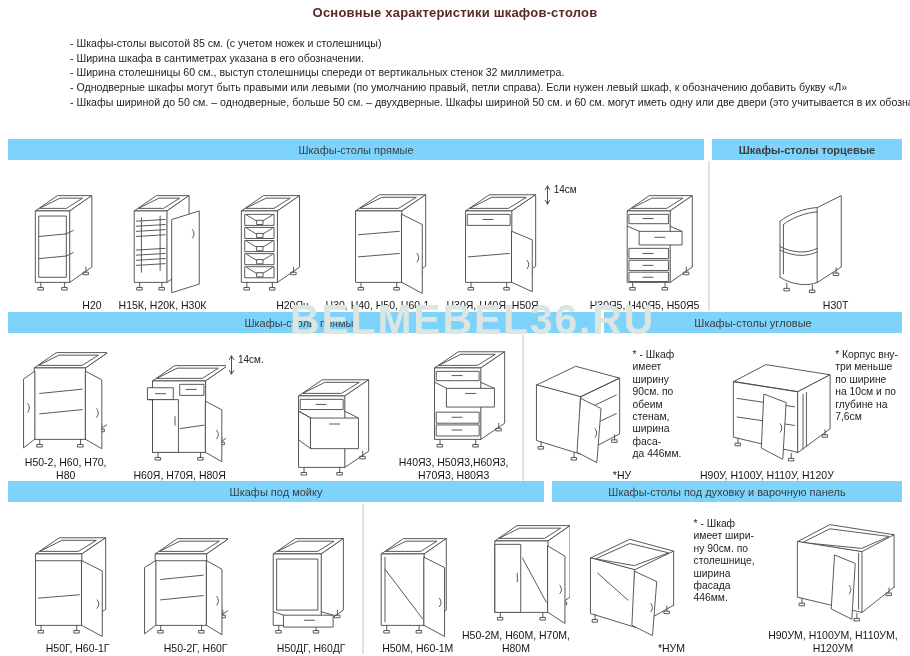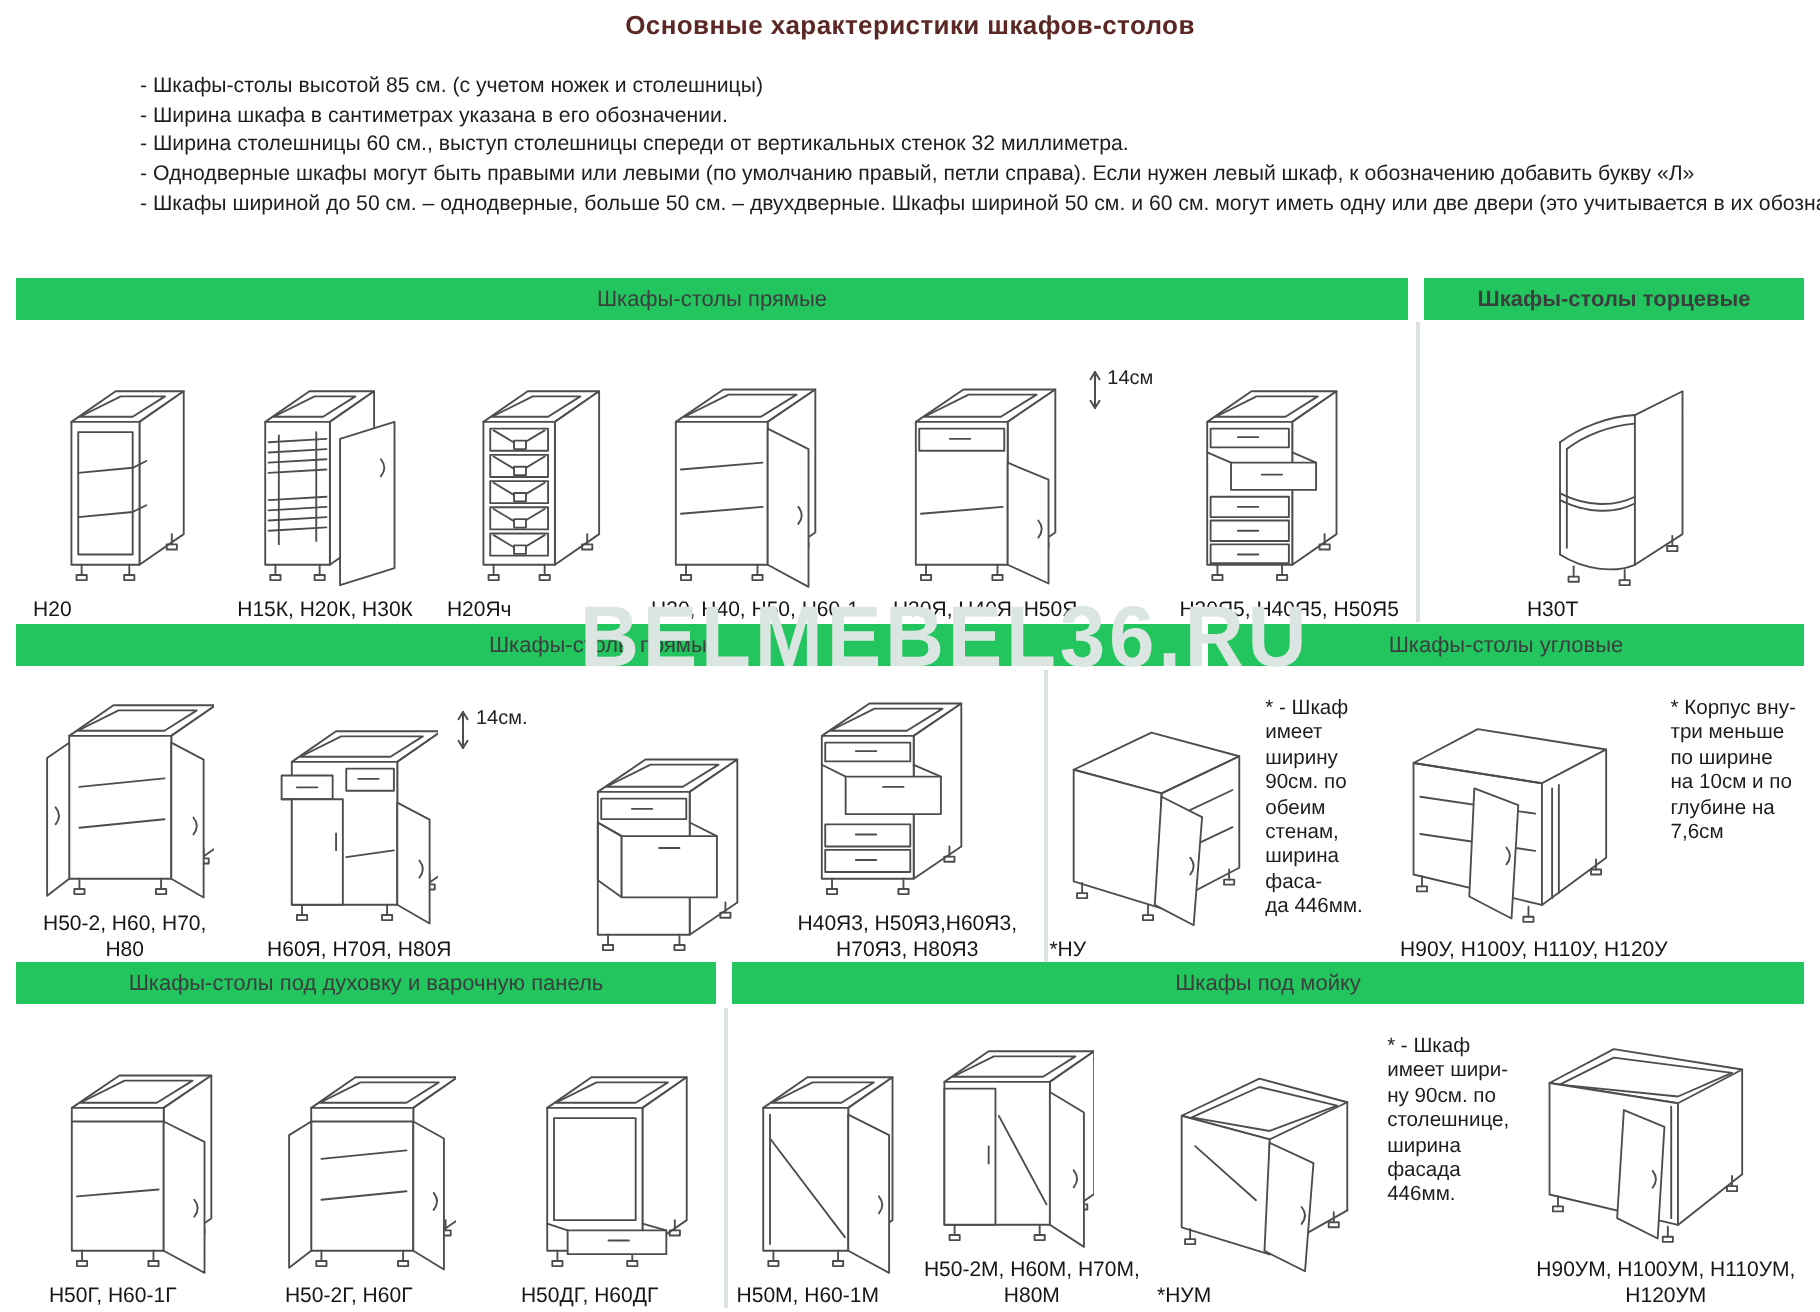--- a/index.html
+++ b/index.html
@@ -2,26 +2,26 @@
 <html><head>
 <meta charset="utf-8">
 <style>
   html,body{margin:0;padding:0;background:#fff;}
   .page{position:relative;width:910px;height:656px;background:#fff;overflow:hidden;
         font-family:"Liberation Sans",sans-serif;color:#1e1e1e;}
   .title{margin:0;padding-top:5px;text-align:center;font-size:13px;font-weight:bold;color:#5c2826;letter-spacing:.2px;}
   .bullets{position:absolute;top:36px;left:70px;right:20px;font-size:10.6px;line-height:14.7px;color:#1e1e1e;}
   .bullets div{white-space:nowrap;}
   .bars{position:absolute;left:8px;right:8px;display:flex;gap:8px;}
-  .bar{height:21px;background:#22c55e;display:flex;align-items:center;justify-content:center;
+  .bar{height:21px;background:#7dd3fc;display:flex;align-items:center;justify-content:center;
        font-size:11px;color:#3a3f3d;}
   .content{position:absolute;left:8px;right:8px;display:flex;}
   .col{display:flex;justify-content:space-around;align-items:flex-end;}
   .col.divline{border-left:2px solid #dce3e0;}
-  .item{display:flex;flex-direction:column;align-items:flex-start;justify-content:flex-end;position:relative;}
+  .item{display:flex;flex-direction:column;align-items:flex-end;justify-content:flex-end;position:relative;}
   .fig svg{display:block;}
   .lab{font-size:10.5px;color:#161616;text-align:center;white-space:pre-line;line-height:12.5px;margin-top:3px;}
   .note{width:66px;font-size:10.3px;line-height:12.4px;color:#1d1d1d;white-space:pre-line;
         align-self:flex-start;padding-top:14px;text-align:left;}
   .dim{position:absolute;display:flex;gap:2px;font-size:10px;color:#222;align-items:flex-start;top:2px;right:-38px;}
   .dim svg{height:22px;width:9px;}
   svg line,svg path,svg polygon,svg rect{stroke:#4d4d4d;stroke-width:1.1;fill:none;stroke-linejoin:round;stroke-linecap:round;}
   svg .w{fill:#ffffff;}
   .watermark{position:absolute;top:295px;left:290px;font-size:43px;font-weight:bold;color:#dbe5e1;
              letter-spacing:2px;transform:scaleX(.95);transform-origin:left;z-index:5;pointer-events:none;}
@@ -399,22 +399,22 @@
           </div>
           <div class="note">* Корпус вну-
 три меньше
 по ширине
 на 10см и по
 глубине на
 7,6см</div>
         </div>
       </div>
       <div class="bars" style="top: 481px;">
+        <div class="bar" style="flex: 1 1 auto;">Шкафы под мойку</div>
         <div class="bar" style="flex: 0 0 350px;">Шкафы-столы под духовку и варочную панель</div>
-        <div class="bar" style="flex: 1 1 auto;">Шкафы под мойку</div>
       </div>
       <div class="content" style="top: 504px; height: 150px;">
         <div class="col" style="flex: 0 0 354px;">
           <div class="item">
             <div class="fig">
               <svg viewBox="0 0 100 134" style="height:114px">
                 <polygon points="14,34 68,34 96,15 42,15" class="w"></polygon>
                 <polygon points="68,34 96,15 96,99 68,118" class="w"></polygon>
                 <polygon points="14,34 68,34 68,118 14,118" class="w"></polygon>
                 <polygon points="19,31 64,31 85,18 45,18"></polygon>

